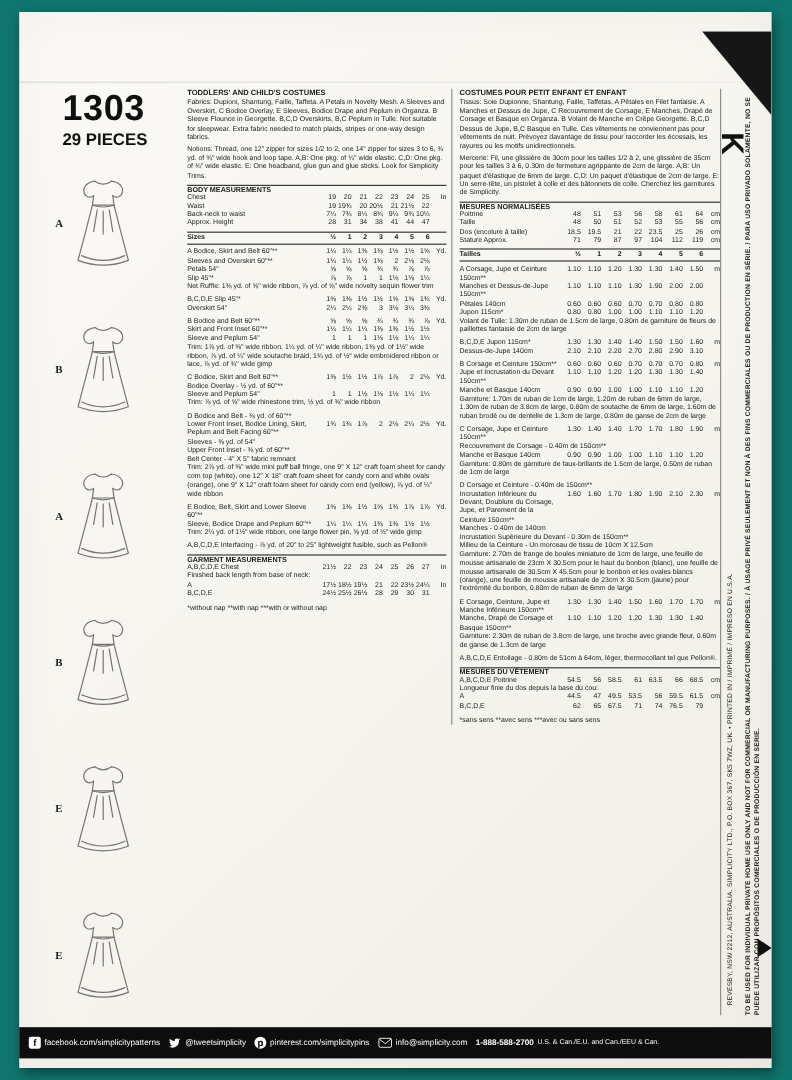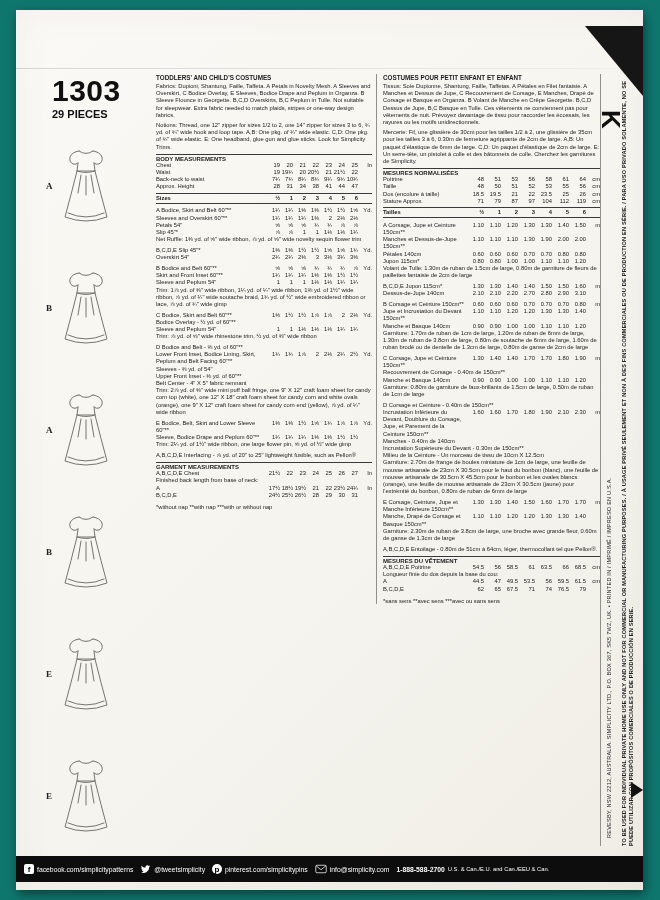--- a/index.html
+++ b/index.html
@@ -6,21 +6,21 @@
   .canvas{position:relative;width:660px;height:900px;background:#0f766e;font-family:"Liberation Sans",sans-serif;overflow:hidden;}
   .envelope{position:absolute;left:16px;top:10px;width:627px;height:880px;
     background:linear-gradient(135deg,#faf9f5 0%,#f5f4ee 55%,#efede6 100%);
     box-shadow:2px 4px 10px rgba(0,0,0,.45), inset 0 0 40px rgba(0,0,0,.04);}
   .crease{position:absolute;left:0;right:0;top:58px;height:1px;background:linear-gradient(to right,rgba(0,0,0,.14),rgba(0,0,0,.03));}
   .corner-triangle{position:absolute;top:16px;right:0;width:58px;height:70px;background:#161616;clip-path:polygon(0 0,100% 0,100% 100%);}
   .edge-arrow{position:absolute;right:0;bottom:92px;width:12px;height:16px;background:#101010;clip-path:polygon(0 0,100% 50%,0 100%);}
 
   .pattern-id{position:absolute;left:36px;top:66px;color:#101010;}
   .pattern-id .num{font-size:30px;font-weight:bold;letter-spacing:.5px;line-height:1;}
-  .pattern-id .pieces{font-size:11px;font-weight:bold;margin-top:2px;}
+  .pattern-id .pieces{font-size:14px;font-weight:bold;margin-top:2px;}
 
   .sketches{position:absolute;left:30px;top:134px;bottom:54px;width:100px;display:flex;flex-direction:column;justify-content:space-between;box-sizing:border-box;padding-left:12px;}
   .sketch{position:relative;width:60px;}
   .sketch svg{display:block;}
   .sketch .letter{position:absolute;left:-12px;top:45%;font-weight:bold;font-size:9px;font-family:"Liberation Serif",serif;color:#222;}
 
   .col{position:absolute;top:64px;color:#1b1b1b;}
   .col-en{left:140px;width:216px;}
   .col-fr{left:360px;width:224px;border-left:1px solid #908f8a;padding-left:6px;box-sizing:border-box;}
   .col-title{font-size:6.3px;font-weight:bold;margin:0 0 2px;}

